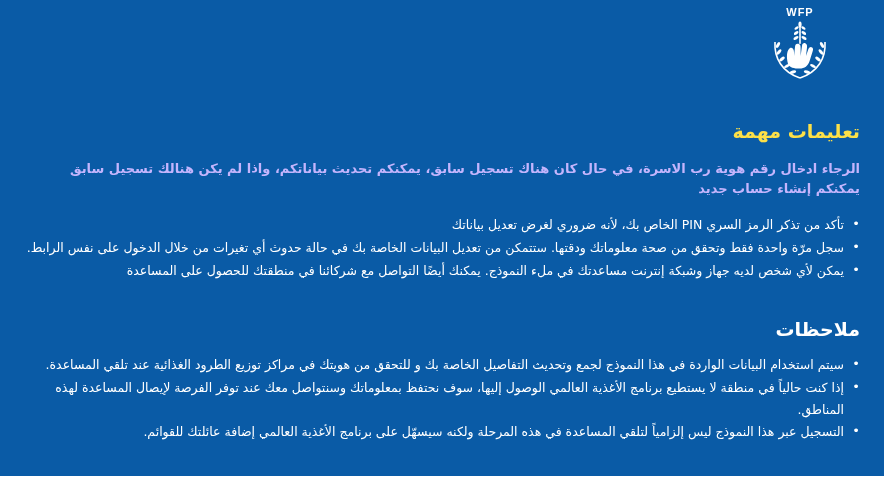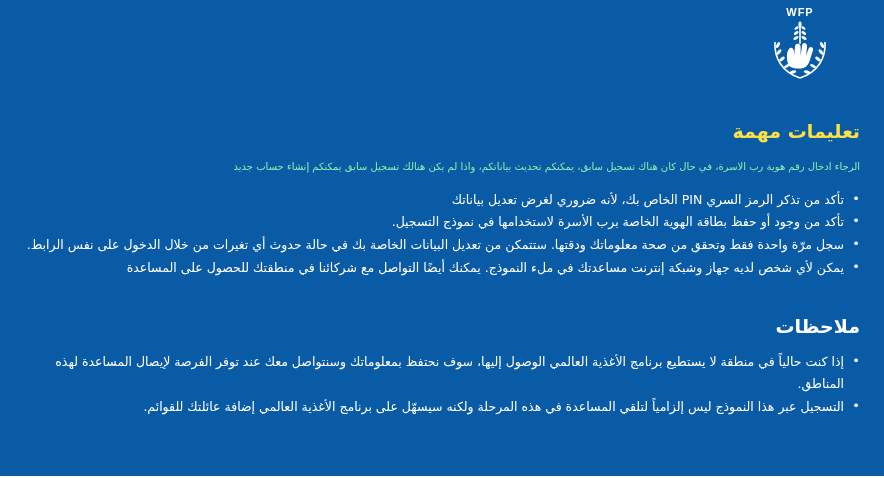--- a/index.html
+++ b/index.html
@@ -54,25 +54,25 @@
     text-align: right;
   }
   .section-title {
     font-size: 19px;
     font-weight: bold;
     color: #fde047;
     margin: 0 0 14px 0;
     line-height: 1.4;
   }
   .lead-line {
-    font-size: 10px;
-    font-weight: normal;
+    font-size: 13px;
+    font-weight: bold;
     line-height: 1.6;
     margin: 0 0 14px 0;
-    color: #86efac;
+    color: #c4b5fd;
   }
   ul.bullets {
     list-style: none;
     margin: 0;
     padding: 0;
   }
   ul.bullets li {
     font-size: 12.5px;
     line-height: 1.75;
     color: #ffffff;
@@ -142,28 +142,28 @@
   </div>
 
   <div class="content">
 
     <h1 class="section-title">تعليمات مهمة</h1>
 
     <p class="lead-line">الرجاء ادخال رقم هوية رب الاسرة، في حال كان هناك تسجيل سابق، يمكنكم تحديث بياناتكم، واذا لم يكن هنالك تسجيل سابق يمكنكم إنشاء حساب جديد</p>
 
     <ul class="bullets">
       <li>تأكد من تذكر الرمز السري PIN الخاص بك، لأنه ضروري لغرض تعديل بياناتك</li>
-      <li>تأكد من وجود أو حفظ بطاقة الهوية الخاصة برب الأسرة لاستخدامها في نموذج التسجيل.</li>
       <li>سجل مرّة واحدة فقط وتحقق من صحة معلوماتك ودقتها. ستتمكن من تعديل البيانات الخاصة بك في حالة حدوث أي تغيرات من خلال الدخول على نفس الرابط.</li>
       <li>يمكن لأي شخص لديه  جهاز وشبكة إنترنت مساعدتك في ملء النموذج. يمكنك أيضًا التواصل مع شركائنا في منطقتك للحصول على المساعدة</li>
     </ul>
 
     <div class="section-gap"></div>
 
     <h2 class="notes-title">ملاحظات</h2>
 
     <ul class="bullets">
+      <li>سيتم استخدام البيانات الواردة في هذا النموذج لجمع وتحديث التفاصيل الخاصة بك و للتحقق من هويتك في مراكز توزيع الطرود الغذائية عند تلقي المساعدة.</li>
       <li>إذا كنت حالياً في منطقة لا يستطيع برنامج الأغذية العالمي الوصول إليها، سوف نحتفظ بمعلوماتك وسنتواصل معك عند توفر الفرصة لإيصال المساعدة لهذه المناطق.</li>
       <li>التسجيل عبر هذا النموذج ليس إلزامياً لتلقي المساعدة في هذه المرحلة ولكنه سيسهّل على برنامج الأغذية العالمي إضافة عائلتك للقوائم.</li>
     </ul>
 
   </div>
 </div>
 
 </body></html>

